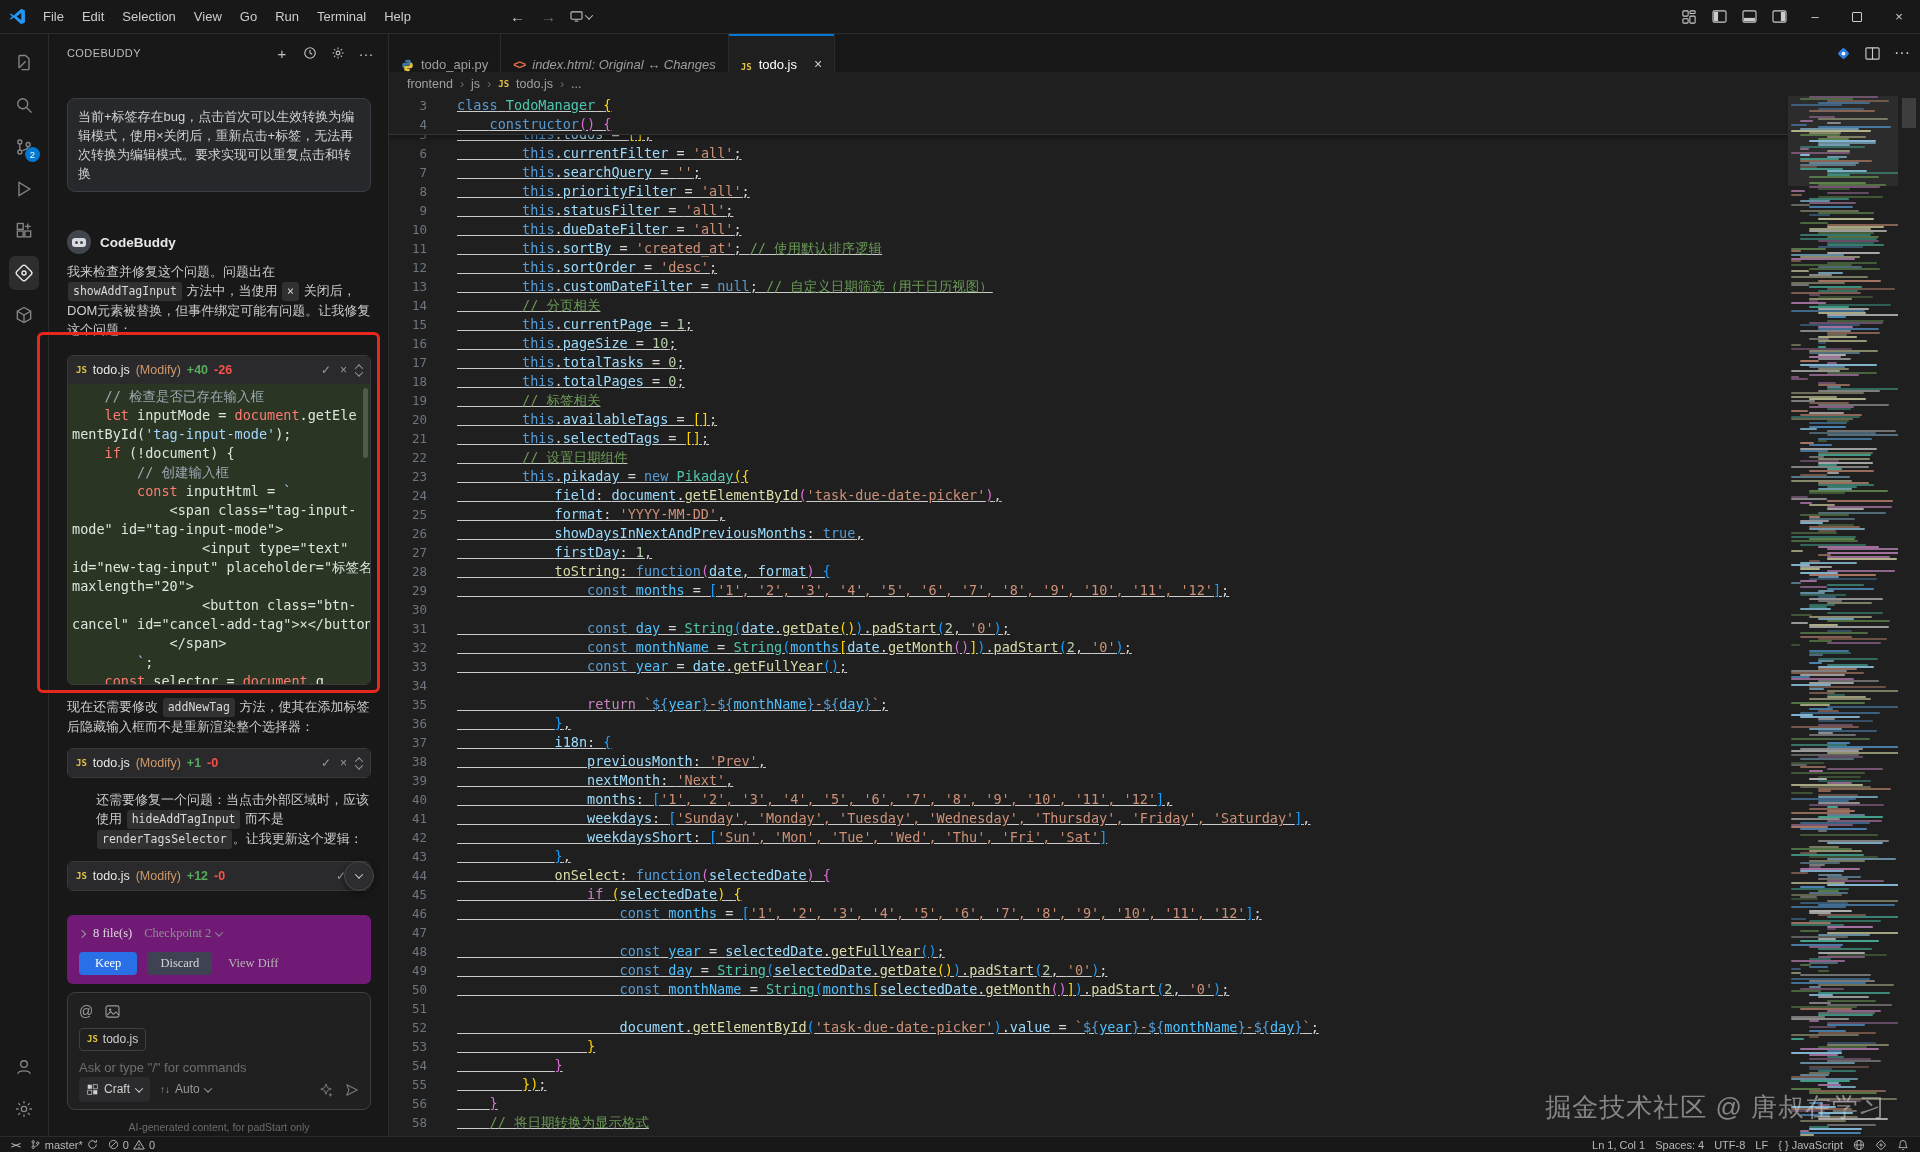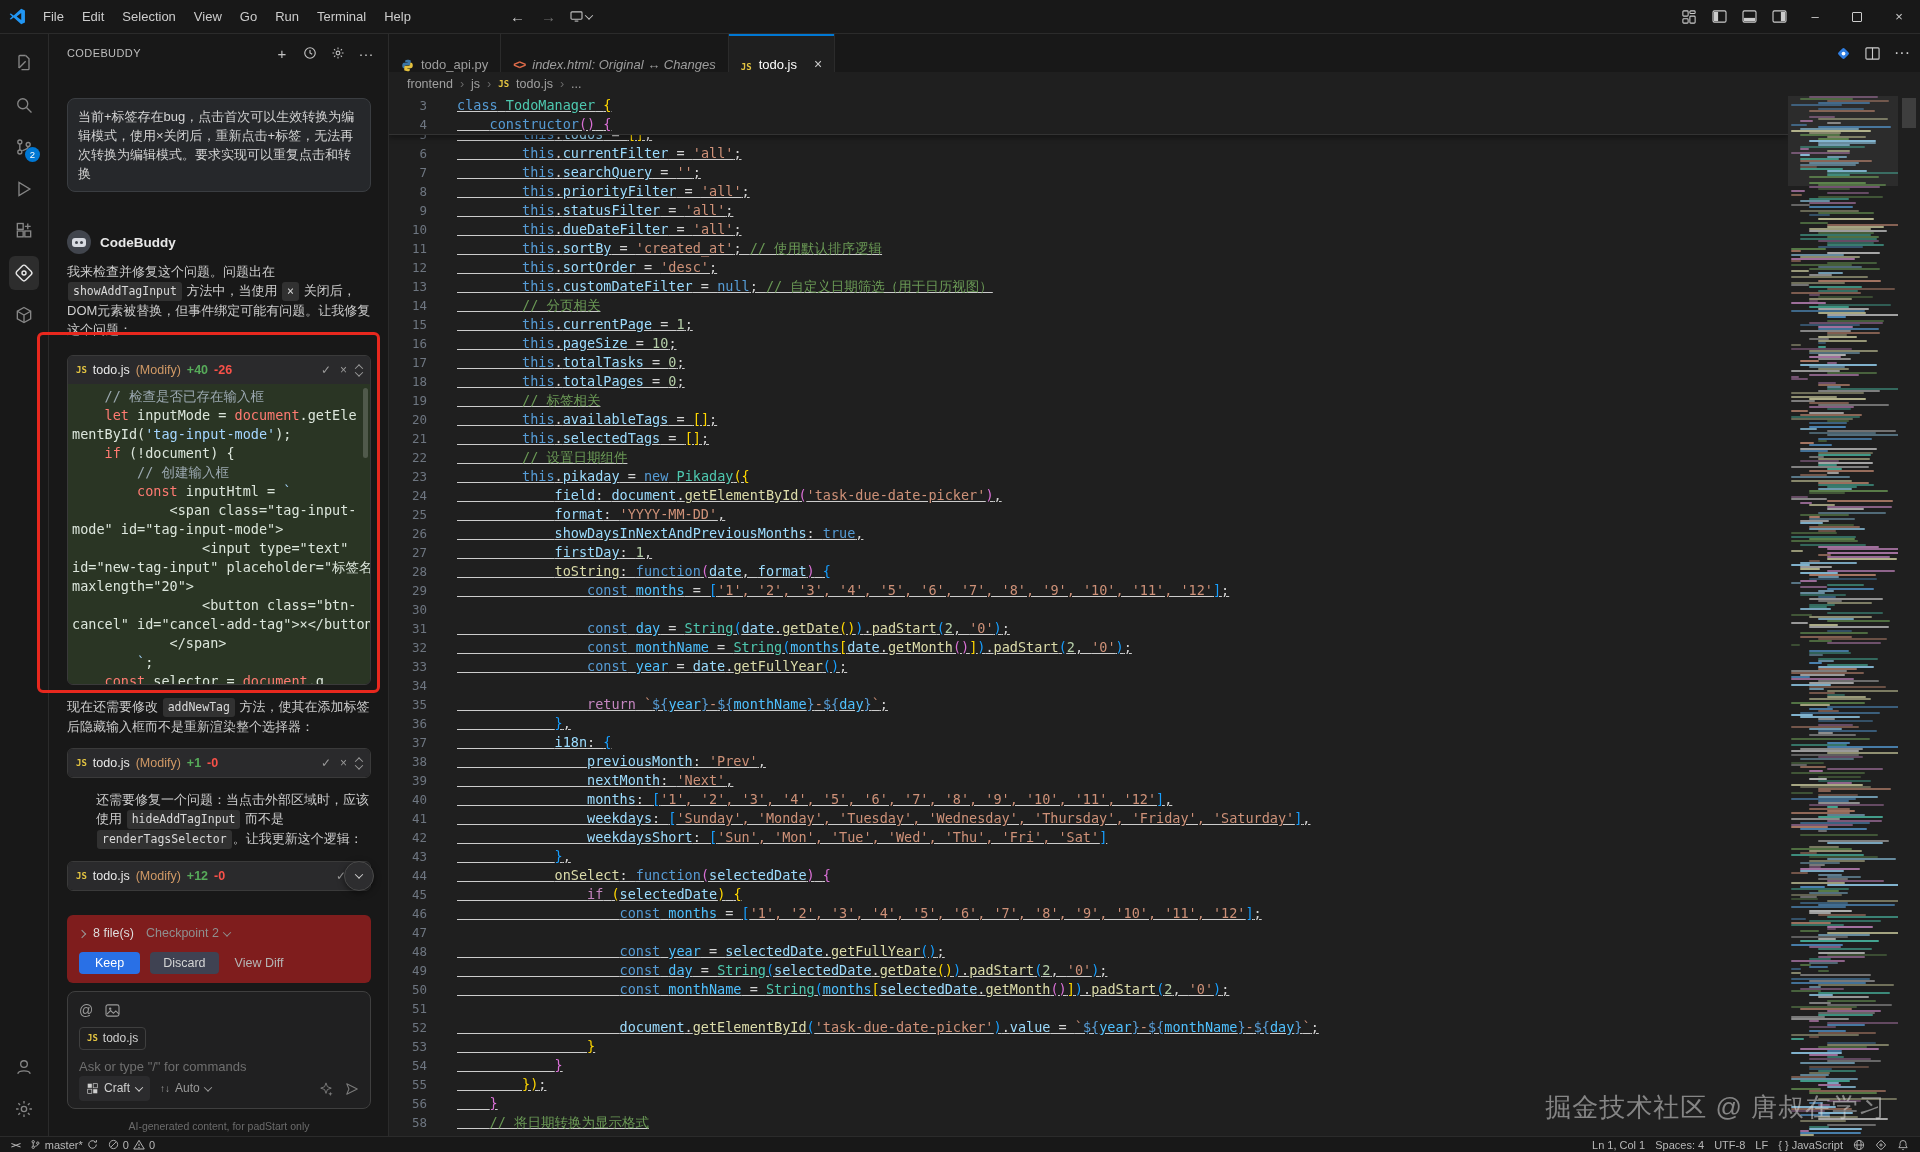--- a/index.html
+++ b/index.html
@@ -82,21 +82,21 @@
   .chev { display:inline-block; width:6px; height:6px; border-right:1.4px solid currentColor;
     border-bottom:1.4px solid currentColor; transform:rotate(45deg) translate(-1px,-1px); }
   .chev.right { transform:rotate(-45deg); }
   .chev-stack { display:inline-flex; flex-direction:column; gap:1px; }
   .chev.up { transform:rotate(-135deg) translate(-1px,-1px); }
 
   .scroll-fab { position:absolute; right:14px; top:827px; width:30px; height:30px; border-radius:50%;
     background:#2d2d2f; border:1px solid #4a4a4a; display:flex; align-items:center; justify-content:center;
     color:#cfcfcf; z-index:30; box-shadow:0 2px 6px rgba(0,0,0,.5); }
 
-  .checkpoint { margin-top:24px; background:#7f1d1d; border-radius:6px; padding:9px 12px; }
+  .checkpoint { margin-top:24px; background:#701a75; border-radius:6px; padding:9px 12px;font-family:Liberation Serif, serif; }
   .cp-row1 { display:flex; align-items:center; gap:8px; font-size:12.5px; color:#dddddd; }
   .cp-label { color:#8f8f8f; display:flex; align-items:center; gap:5px; margin-left:4px; }
   .cp-row2 { margin-top:9px; display:flex; align-items:center; gap:10px; }
   .btn-keep { background:#2970e6; color:#ffffff; border:none; border-radius:4px; padding:4px 16px;
     font-size:12.5px; font-family:inherit; }
   .btn-discard { background:#3f4252; color:#d5d5d5; border:none; border-radius:4px; padding:4px 13px;
     font-size:12.5px; font-family:inherit; }
   .view-diff { color:#b5b5b5; font-size:12.5px; margin-left:6px; }
 
   .chat-input { margin-top:8px; background:#202021; border:1px solid #3f3f3f; border-radius:8px;

